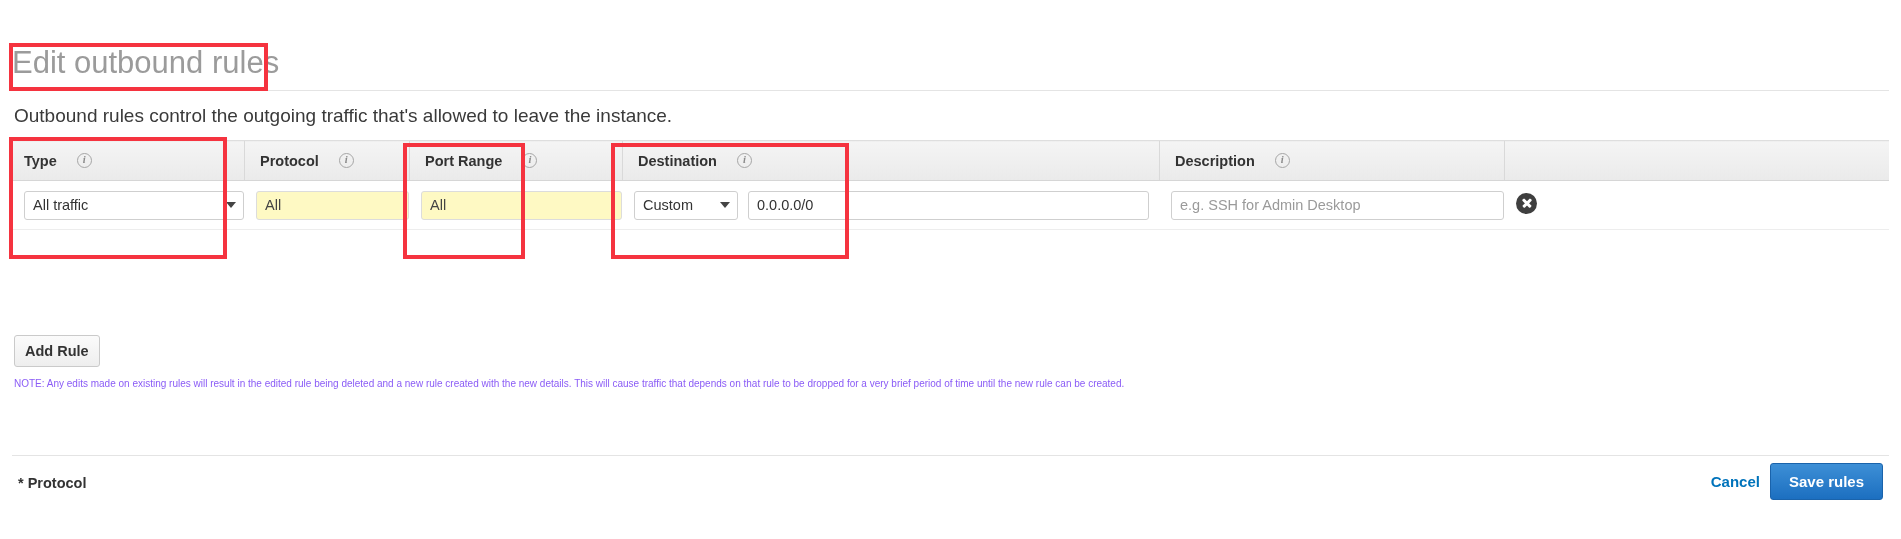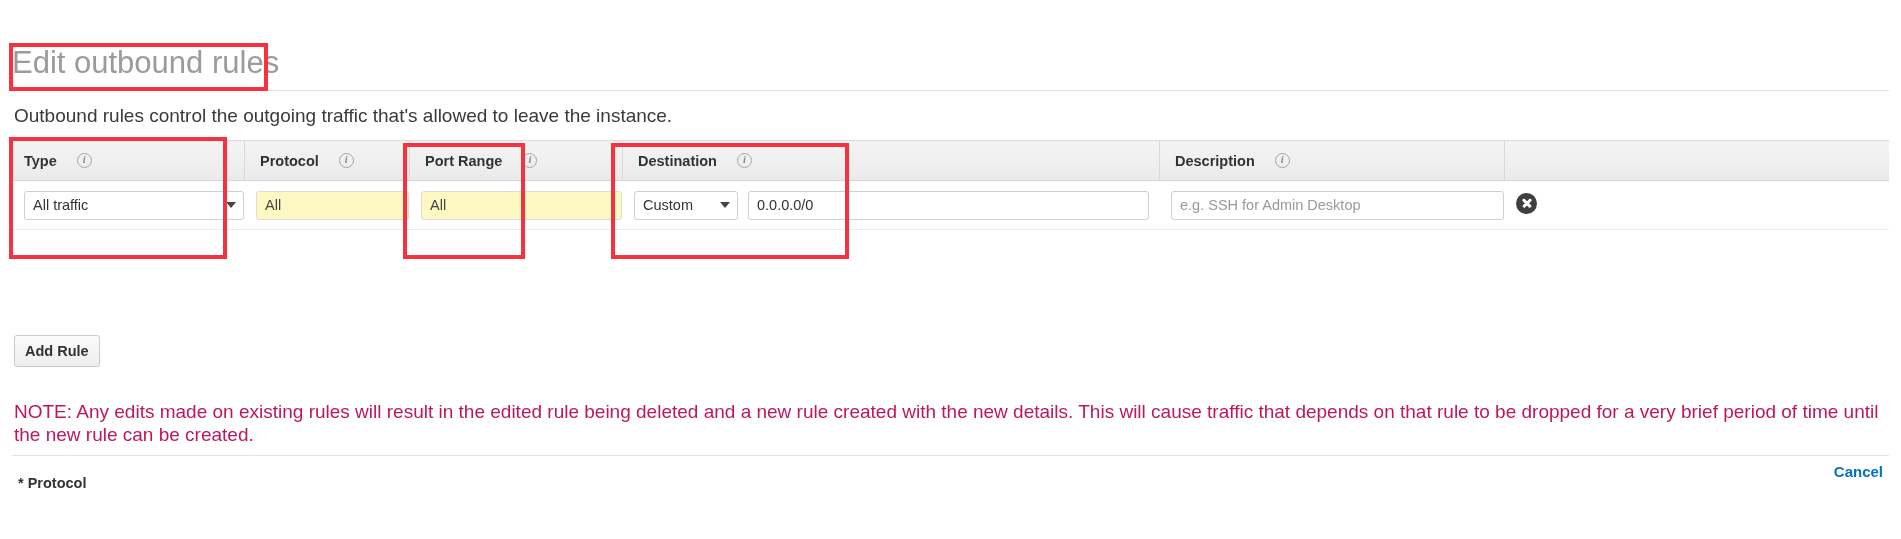--- a/index.html
+++ b/index.html
@@ -191,25 +191,25 @@
     color: #333333;
     padding: 7px 10px;
     cursor: pointer;
     font-family: "Liberation Sans", sans-serif;
     margin-top: 21px;
   }
 
   
   .note {
     position: absolute;
-    left: 14px; top: 400px;
+    left: 14px; top: 372px;
     width: 1874px;
-    font-size: 19px;
+    font-size: 10px;
     line-height: 23px;
-    color: #be185d;
+    color: #8b5cf6;
   }
 
   
   .footer-rule {
     position: absolute;
     left: 12px; top: 455px;
     width: 1877px;
     height: 1px;
     background: #e4e4e4;
   }
@@ -348,20 +348,21 @@
   </table>
 
   <button class="add-rule-btn">Add Rule</button>
 
   <div class="note">NOTE: Any edits made on existing rules will result in the edited rule being deleted and a new rule created with the new details. This will cause traffic that depends on that rule to be dropped for a very brief period of time until the new rule can be created.</div>
 
   <div class="footer-rule"></div>
   <div class="required">* Protocol</div>
   <div class="footer-actions">
     <a class="cancel-link">Cancel</a>
+    <button class="save-btn">Save rules</button>
   </div>
 
   <div class="annot" style="left:9px;  top:43px;  width:259px; height:48px;"></div>
   <div class="annot" style="left:9px;  top:137px; width:218px; height:122px;"></div>
   <div class="annot" style="left:403px;top:143px; width:122px; height:116px;"></div>
   <div class="annot" style="left:611px;top:143px; width:238px; height:116px;"></div>
 
 </div>
 
 </body></html>

